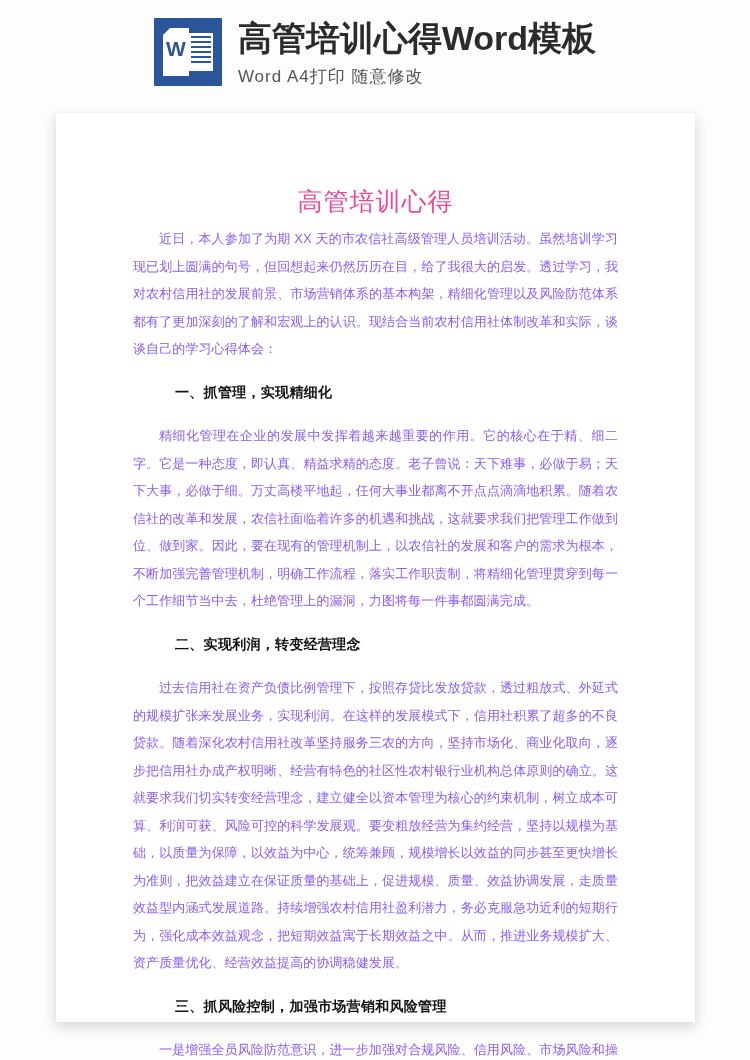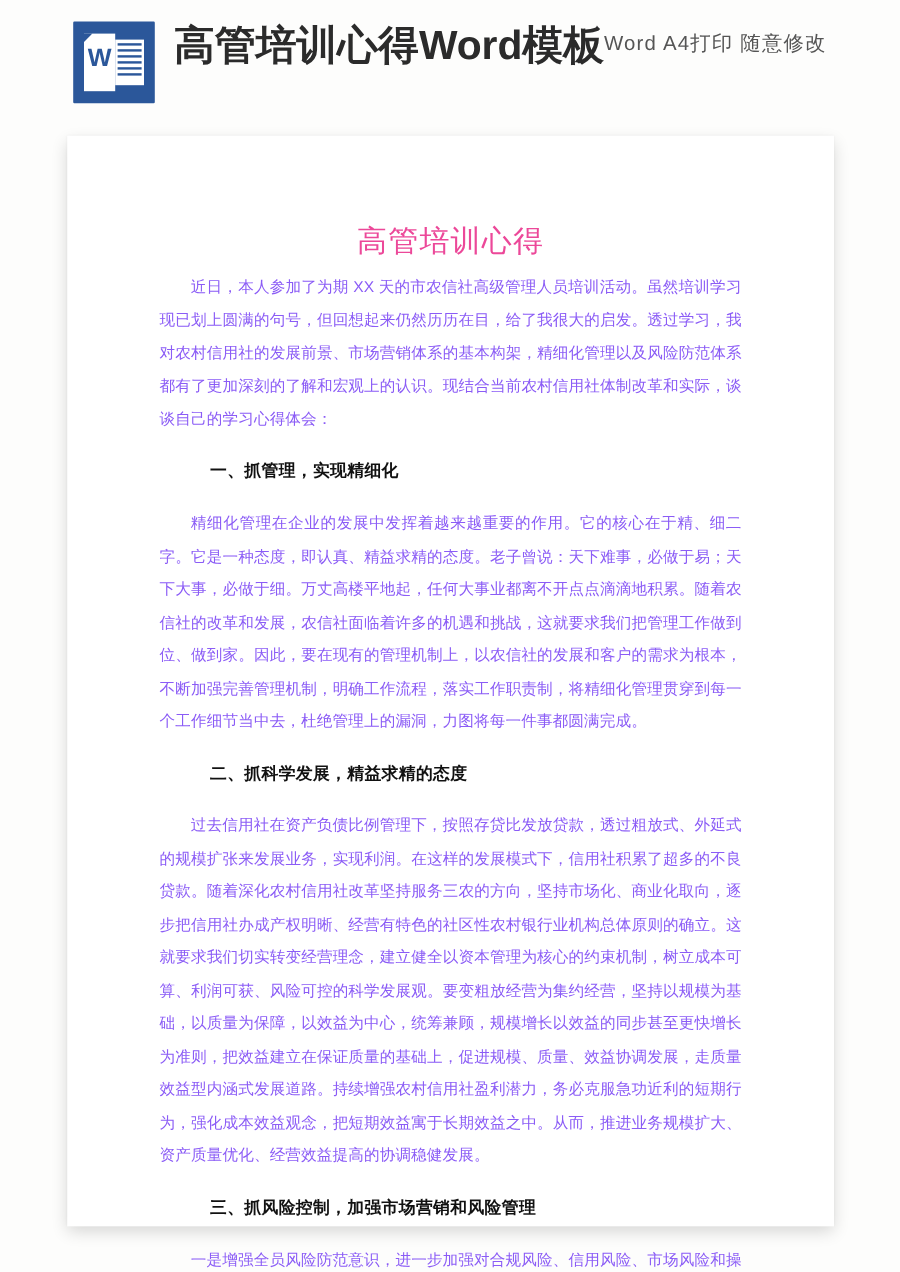--- a/index.html
+++ b/index.html
@@ -83,37 +83,37 @@
     left: 9px;
     top: 10px;
     width: 0;
     height: 0;
     border-left: 7px solid #2b579a;
     border-bottom: 7px solid transparent;
   }
 
   .banner-text {
     display: flex;
-    flex-direction: row;
+    flex-direction: column;
   }
   .banner-title {
     font-size: 34px;
     line-height: 40px;
     font-weight: bold;
     color: #2b2b2b;
     letter-spacing: 0px;
     white-space: nowrap;
   }
   .banner-sub {
     margin-top: 8px;
     font-size: 17px;
     line-height: 22px;
     color: #555555;
     letter-spacing: 1px;
-    text-align: center;
+    text-align: left;
     white-space: nowrap;
   }
 
   
   .sheet {
     position: absolute;
     left: 56px;
     top: 113px;
     width: 639px;
     height: 909px;
@@ -187,19 +187,19 @@
   </div>
 </div>
 
 <div class="sheet">
   <div class="doc-body">
     <h1 class="doc-title">高管培训心得</h1>
     <div id="doc-blocks">
         <p class="para">近日，本人参加了为期 XX 天的市农信社高级管理人员培训活动。虽然培训学习现已划上圆满的句号，但回想起来仍然历历在目，给了我很大的启发。透过学习，我对农村信用社的发展前景、市场营销体系的基本构架，精细化管理以及风险防范体系都有了更加深刻的了解和宏观上的认识。现结合当前农村信用社体制改革和实际，谈谈自己的学习心得体会：</p>
         <h2 class="subhead">一、抓管理，实现精细化</h2>
         <p class="para">精细化管理在企业的发展中发挥着越来越重要的作用。它的核心在于精、细二字。它是一种态度，即认真、精益求精的态度。老子曾说：天下难事，必做于易；天下大事，必做于细。万丈高楼平地起，任何大事业都离不开点点滴滴地积累。随着农信社的改革和发展，农信社面临着许多的机遇和挑战，这就要求我们把管理工作做到位、做到家。因此，要在现有的管理机制上，以农信社的发展和客户的需求为根本，不断加强完善管理机制，明确工作流程，落实工作职责制，将精细化管理贯穿到每一个工作细节当中去，杜绝管理上的漏洞，力图将每一件事都圆满完成。</p>
-        <h2 class="subhead">二、抓科学发展，精益求精的态度</h2>
+        <h2 class="subhead">二、实现利润，转变经营理念</h2>
         <p class="para">过去信用社在资产负债比例管理下，按照存贷比发放贷款，透过粗放式、外延式的规模扩张来发展业务，实现利润。在这样的发展模式下，信用社积累了超多的不良贷款。随着深化农村信用社改革坚持服务三农的方向，坚持市场化、商业化取向，逐步把信用社办成产权明晰、经营有特色的社区性农村银行业机构总体原则的确立。这就要求我们切实转变经营理念，建立健全以资本管理为核心的约束机制，树立成本可算、利润可获、风险可控的科学发展观。要变粗放经营为集约经营，坚持以规模为基础，以质量为保障，以效益为中心，统筹兼顾，规模增长以效益的同步甚至更快增长为准则，把效益建立在保证质量的基础上，促进规模、质量、效益协调发展，走质量效益型内涵式发展道路。持续增强农村信用社盈利潜力，务必克服急功近利的短期行为，强化成本效益观念，把短期效益寓于长期效益之中。从而，推进业务规模扩大、资产质量优化、经营效益提高的协调稳健发展。</p>
         <h2 class="subhead">三、抓风险控制，加强市场营销和风险管理</h2>
         <p class="para">一是增强全员风险防范意识，进一步加强对合规风险、信用风险、市场风险和操作风险进行全面管理，用心探索、创新风险管理工具和方法，健全风险管理流程及持续改善机制，</p>
       </div>
   </div>
 </div>
 
 </body></html>

